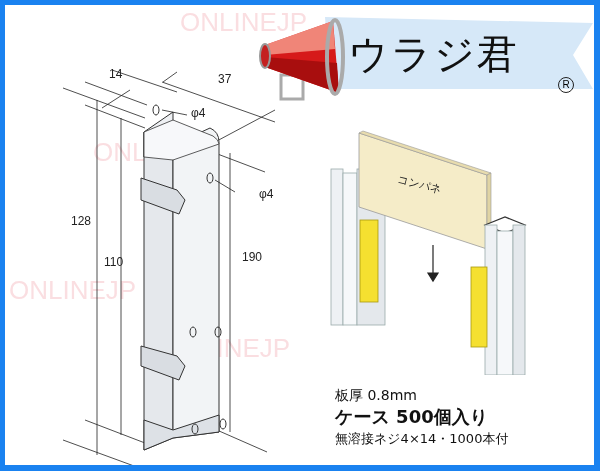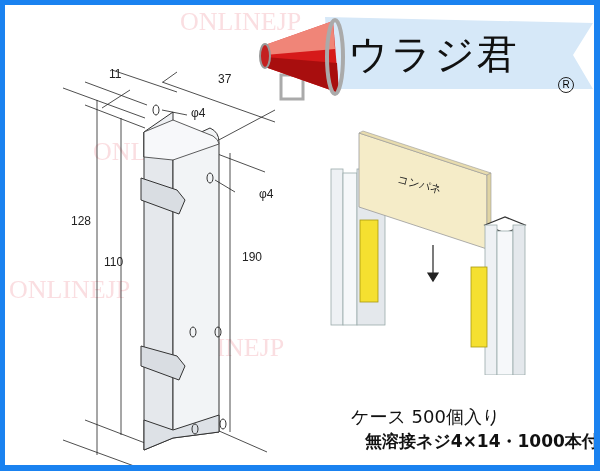--- a/index.html
+++ b/index.html
@@ -1,18 +1,18 @@
 <!DOCTYPE html>
 <html><head>
 <meta charset="utf-8">
 <style>
   html,body{margin:0;padding:0;}
   body{width:600px;height:471px;overflow:hidden;background:#fff;font-family:"DejaVu Sans",sans-serif;}
   .frame{position:absolute;left:0;top:0;width:600px;height:471px;box-sizing:border-box;border:5px solid #1a82f0;border-right-width:6px;border-bottom-width:6px;background:#fff;overflow:hidden;}
-  .wm{position:absolute;font-family:Liberation Serif, serif;font-size:26px;color:rgba(240,160,170,0.35);letter-spacing:0;white-space:nowrap;pointer-events:none;}
+  .wm{position:absolute;font-family:Liberation Sans, sans-serif;font-size:26px;color:rgba(240,160,170,0.35);letter-spacing:0;white-space:nowrap;pointer-events:none;}
   .abs{position:absolute;}
   .dim{position:absolute;font-family:"Liberation Sans",sans-serif;font-size:12px;color:#222;}
   .spec{position:absolute;left:330px;color:#111;font-family:"DejaVu Sans",sans-serif;white-space:nowrap;}
   .brand-text{position:absolute;left:343px;top:22px;font-size:40px;font-family:Liberation Serif, serif;color:#111;letter-spacing:2px;}
   .reg{position:absolute;left:553px;top:72px;width:14px;height:14px;border:1.5px solid #222;border-radius:50%;font-size:10px;line-height:14px;text-align:center;font-family:"Liberation Sans",sans-serif;}
 </style>
 </head>
 <body>
 
 <div class="frame">
@@ -82,21 +82,21 @@
       <ellipse cx="178" cy="364" rx="3" ry="5"></ellipse>
       <ellipse cx="150" cy="369" rx="3" ry="5"></ellipse>
     </g>
 
     <g stroke="#222" stroke-width="0.8" fill="#222">
       <line x1="117" y1="50" x2="142" y2="55"></line>
       <line x1="170" y1="120" x2="190" y2="132"></line>
     </g>
   </svg>
 
-  <div class="dim" style="left:104px;top:62px;">11</div>
+  <div class="dim" style="left:104px;top:62px;">14</div>
   <div class="dim" style="left:213px;top:67px;">37</div>
   <div class="dim" style="left:186px;top:101px;">φ4</div>
   <div class="dim" style="left:254px;top:182px;">φ4</div>
   <div class="dim" style="left:66px;top:209px;">128</div>
   <div class="dim" style="left:99px;top:234px;margin-top:16px;">110</div>
   <div class="dim" style="left:237px;top:245px;">190</div>
 
   <svg class="abs" style="left:310px;top:120px;" width="260" height="250">
 
     <g stroke="#9aa" stroke-width="0.8" fill="#eef1f4">
@@ -122,16 +122,17 @@
       <path d="M170,100 L190,92 L210,100 L190,108 Z" fill="#fff" stroke="#333" stroke-width="1.2"></path>
       <rect x="170" y="100" width="12" height="150"></rect>
       <rect x="182" y="106" width="16" height="144" fill="#f6f8fa"></rect>
       <rect x="198" y="100" width="12" height="150" fill="#e4e8ec"></rect>
     </g>
 
     <rect x="156" y="142" width="16" height="80" fill="#f5e030" stroke="#a89a10" stroke-width="0.8"></rect>
   </svg>
   <div class="abs" style="left:392px;top:172px;font-size:11px;color:#222;transform:rotate(14deg);">コンパネ</div>
 
-  <div class="spec" style="top:400px;font-size:18px;font-weight:normal;margin-left:16px;">ケース  500個入り</div>
-  <div class="spec" style="top:425px;font-size:17px;font-weight:bold;margin-left:30px;">無溶接ネジ4×14・1000本付</div>
+  <div class="spec" style="top:382px;font-size:14px;">板厚 0.8mm</div>
+  <div class="spec" style="top:400px;font-size:18px;font-weight:bold;">ケース  500個入り</div>
+  <div class="spec" style="top:425px;font-size:13px;font-weight:normal;">無溶接ネジ4×14・1000本付</div>
 
 </div>
 
 </body></html>

